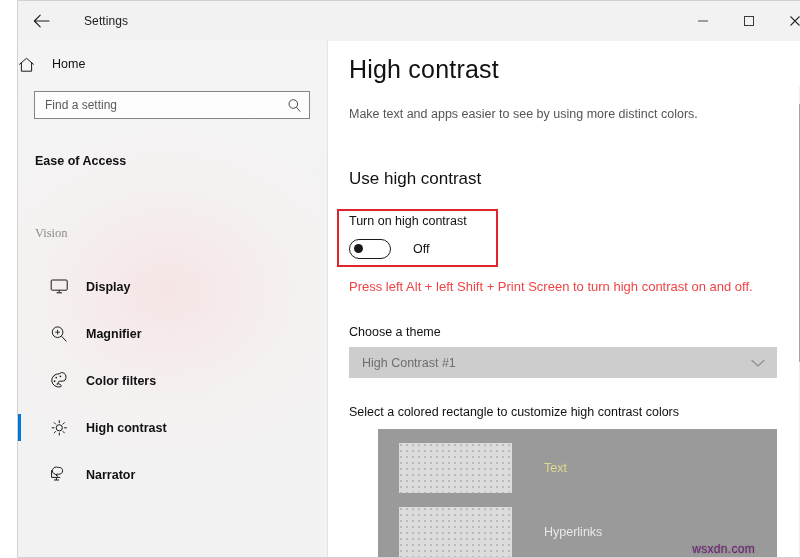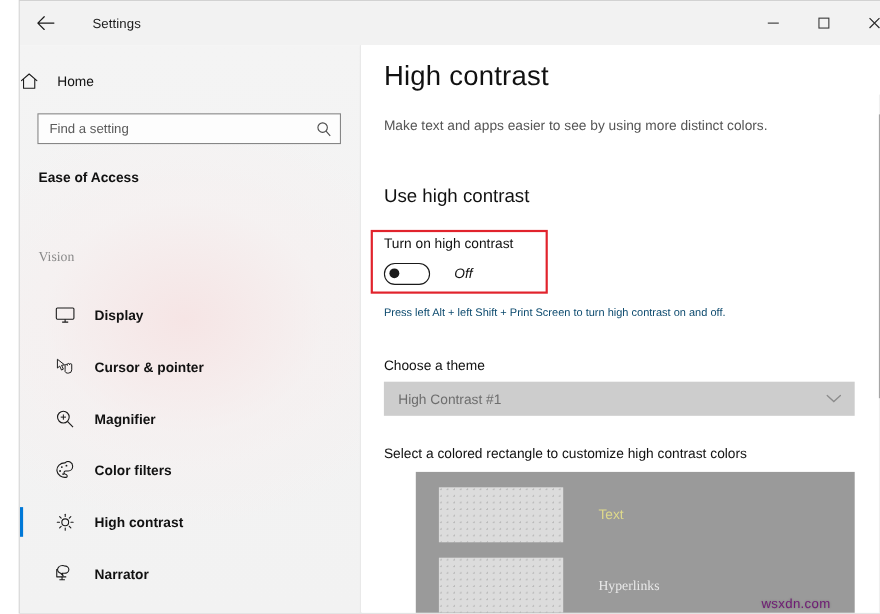--- a/index.html
+++ b/index.html
@@ -69,30 +69,30 @@
     height: 518px;
     background:
       radial-gradient(ellipse 230px 190px at 150px 250px, rgba(246,228,228,.95) 0%, rgba(247,239,239,.55) 55%, rgba(244,244,244,0) 100%),
       linear-gradient(180deg, #f4f4f4 0%, #f3f3f3 40%, #f2f2f2 100%);
     border-right: 1px solid #e4e4e4;
     overflow: hidden;
   }
 
   .home-row {
     display: flex;
-    align-items: center;
+    align-items: flex-start;
     height: 34px;
     margin-top: 16px;
   }
   .home-row .ico { width: 30px; display: flex; align-items: center; }
   .home-row .lbl { font-size: 12.5px; color: #121212; margin-left: 4px; }
 
   .search-wrap {
     position: absolute;
-    top: 62px; left: 16px;
+    top: 50px; left: 16px;
     width: 276px;
     height: 28px;
     background: #fdfdfd;
     border: 1px solid #868686;
     display: flex;
     align-items: center;
   }
   .search-input {
     flex: 1;
     border: none;
@@ -214,37 +214,36 @@
     top: 4px; left: 4px;
     width: 9px;
     height: 9px;
     border-radius: 50%;
     background: #1a1a1a;
   }
   .toggle-state {
     font-size: 12.5px;
     color: #111111;
     margin-left: 22px;
-    font-style: italic;
   }
 
   .red-box {
     position: absolute;
     top: 168px; left: 8px;
     width: 161px;
     height: 58px;
     border: 2.5px solid #e1232c;
     pointer-events: none;
   }
 
   .hint-text {
     position: absolute;
     top: 238px; left: 20px;
-    font-size: 10px;
-    color: #0c4a6e;
+    font-size: 13px;
+    color: #ef4444;
   }
 
   .theme-label {
     position: absolute;
     top: 284px; left: 20px;
     font-size: 12.5px;
     color: #111111;
   }
   .theme-select {
     position: absolute;
@@ -289,21 +288,21 @@
     background: #dcdcdc;
     background-image:
       radial-gradient(circle at 2px 2px, rgba(120,120,120,.35) 0.7px, transparent 1px);
     background-size: 6px 6px;
   }
   .preview-row .txt {
     margin-left: 32px;
     font-size: 12.5px;
   }
   .preview-row .txt.text-sample { color: #ded98b; }
-  .preview-row .txt.link-sample { color: #e8e8e8; font-family: Liberation Serif, serif; }
+  .preview-row .txt.link-sample { color: #e8e8e8; }
 
   .watermark {
     position: absolute;
     bottom: 3px; right: 22px;
     font-size: 12px;
     color: #701a75;
     letter-spacing: .3px;
     text-shadow: 0 0 2px rgba(0,0,0,.25);
   }
 
@@ -400,31 +399,20 @@
         <span class="ico">
           <svg width="19" height="17" viewBox="0 0 19 17">
             <rect x="1.2" y="2" width="16" height="10.2" rx="1" stroke="#1a1a1a" stroke-width="1" fill="none"></rect>
             <line x1="6.5" y1="14.8" x2="12" y2="14.8" stroke="#1a1a1a" stroke-width="1"></line>
             <line x1="9.2" y1="12.2" x2="9.2" y2="14.8" stroke="#1a1a1a" stroke-width="1"></line>
           </svg>
         </span>
         <span class="lbl">Display</span>
       </div>
 
-      <div class="nav-item">
-        <span class="accent"></span>
-        <span class="ico">
-          <svg width="19" height="18" viewBox="0 0 19 18">
-            <path d="M2.2 1.6 L2.2 9.6 L4.3 7.8 L5.9 11.4 L7.6 10.6 L6.0 7.1 L8.7 6.7 Z" stroke="#1a1a1a" stroke-width=".9" fill="none" stroke-linejoin="round"></path>
-            <path d="M9.2 10.8 L9.2 7.2 a1 1 0 0 1 2 0 L11.2 6.4 a1 1 0 0 1 2 0 L13.2 6.6 a1 1 0 0 1 2 0 L15.2 11.2
-                     a3 3 0 0 1 -3 3 L11.2 14.2 a2.5 2.5 0 0 1 -2 -1.3 Z" stroke="#1a1a1a" stroke-width=".9" fill="none" stroke-linejoin="round"></path>
-          </svg>
-        </span>
-        <span class="lbl">Cursor &amp; pointer</span>
-      </div>
 
       <div class="nav-item">
         <span class="accent"></span>
         <span class="ico">
           <svg width="19" height="18" viewBox="0 0 19 18">
             <circle cx="7.6" cy="7.2" r="5.3" stroke="#1a1a1a" stroke-width="1" fill="none"></circle>
             <line x1="5.2" y1="7.2" x2="10" y2="7.2" stroke="#1a1a1a" stroke-width=".9"></line>
             <line x1="7.6" y1="4.8" x2="7.6" y2="9.6" stroke="#1a1a1a" stroke-width=".9"></line>
             <line x1="11.5" y1="11.2" x2="16.4" y2="16.4" stroke="#1a1a1a" stroke-width="1"></line>
           </svg>

